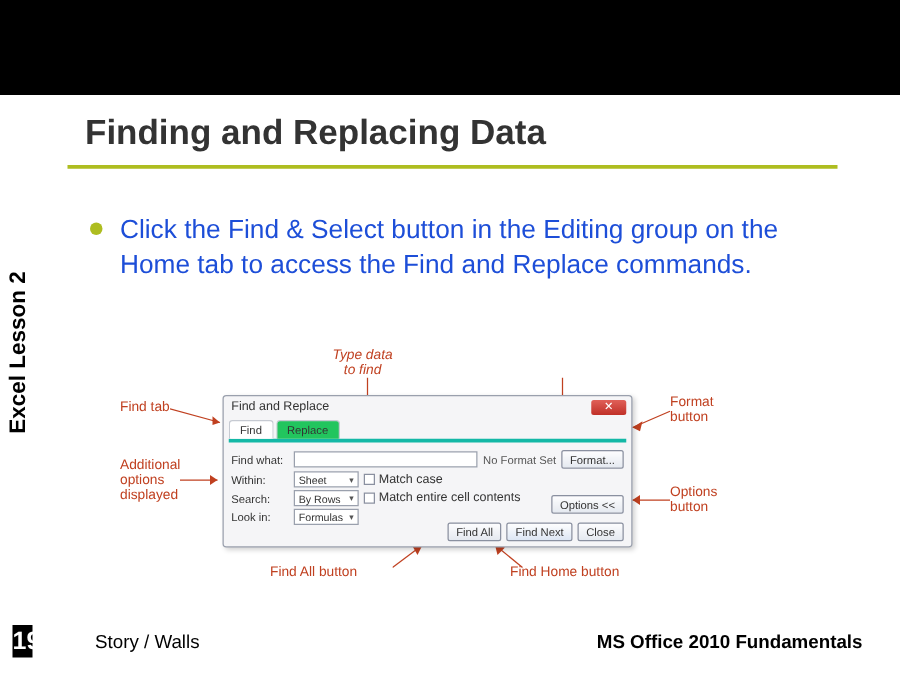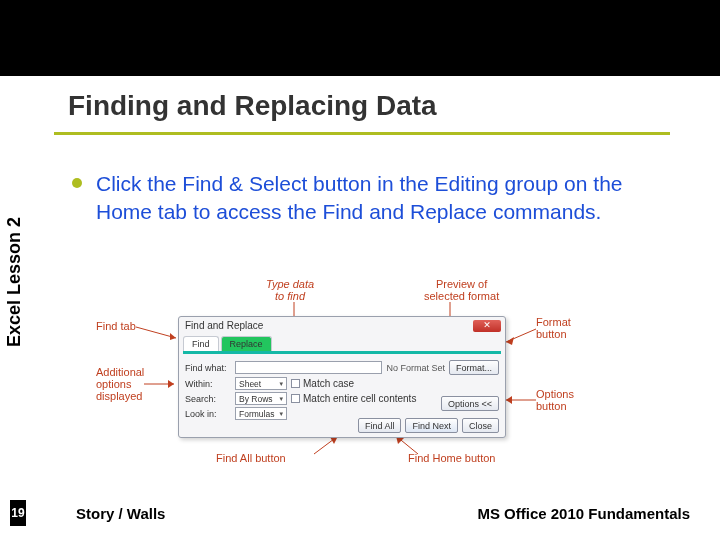--- a/index.html
+++ b/index.html
@@ -57,29 +57,29 @@
   .page-badge {
     position: absolute;
     bottom: 14px;
     left: 10px;
     width: 16px;
     height: 26px;
     background: #000;
     color: #fff;
     text-align: center;
     line-height: 26px;
-    font-size: 12px;
+    font-size: 20px;
     font-weight: bold;
   }
   .footer-left {
     position: absolute;
     bottom: 18px;
     left: 76px;
     font-size: 15px;
-    font-weight: bold;
+    font-weight: normal;
     color: #000;
   }
   .footer-right {
     position: absolute;
     bottom: 18px;
     right: 30px;
     font-size: 15px;
     font-weight: bold;
     color: #000;
   }
@@ -227,22 +227,20 @@
     <polygon points="40,14 34,9 34,16" fill="#c04020"></polygon>
   </svg>
 
   <div class="callout" style="top:-2px; left:170px; text-align:center; white-space:pre;font-style:italic;">Type data
 to find</div>
   <svg class="arrow" style="top:22px; left:190px;" width="16" height="40">
     <line x1="8" y1="0" x2="8" y2="34" stroke="#c04020" stroke-width="1"></line>
     <polygon points="8,34 4,28 12,28" fill="#c04020"></polygon>
   </svg>
 
-  <div class="callout" style="top:-2px; left:328px; text-align:center; white-space:pre;">Preview of
-selected format</div>
   <svg class="arrow" style="top:22px; left:346px;" width="16" height="40">
     <line x1="8" y1="0" x2="8" y2="34" stroke="#c04020" stroke-width="1"></line>
     <polygon points="8,34 4,28 12,28" fill="#c04020"></polygon>
   </svg>
 
   <div class="callout" style="top:36px; left:440px; white-space:pre;">Format
 button</div>
   <svg class="arrow" style="top:46px; left:406px;" width="36" height="20">
     <line x1="34" y1="3" x2="4" y2="16" stroke="#c04020" stroke-width="1"></line>
     <polygon points="4,16 12,11 10,19" fill="#c04020"></polygon>

